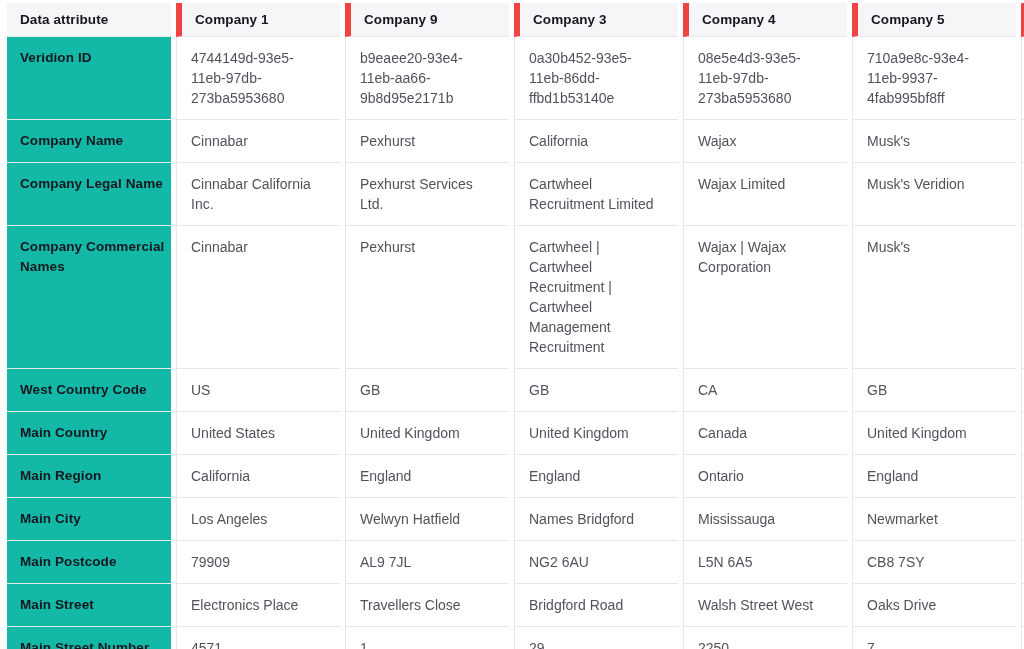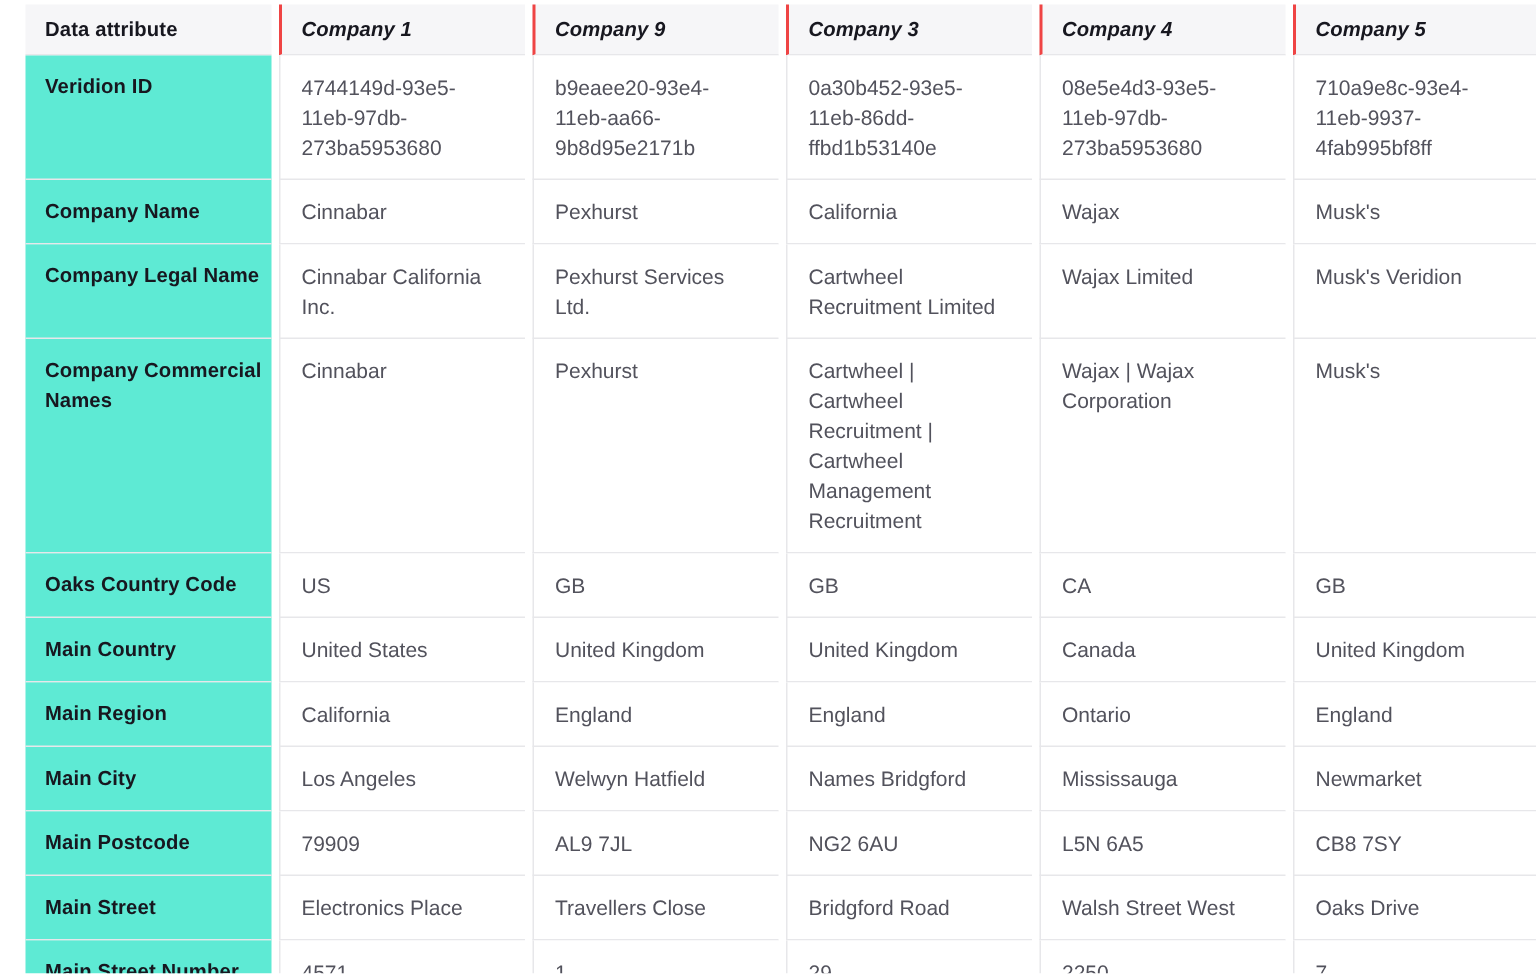--- a/index.html
+++ b/index.html
@@ -11,21 +11,21 @@
   body {
     width: 1024px;
     height: 649px;
     overflow: hidden;
   }
   .viewport {
     width: 1024px;
     height: 649px;
     overflow: hidden;
     padding-top: 3px;
-    padding-left: 12px;
+    padding-left: 2px;
     box-sizing: border-box;
     background: #ffffff;
   }
   table.cmp {
     border-collapse: separate;
     border-spacing: 5px 0;
     table-layout: fixed;
     width: 1188px;
   }
   table.cmp col { width: 164px; }
@@ -43,41 +43,40 @@
     font-weight: 700;
     letter-spacing: 0.1px;
     padding: 7px 8px 7px 13px;
     vertical-align: middle;
     line-height: 19px;
     white-space: nowrap;
     overflow: hidden;
   }
   
   table.cmp tbody th.rowlabel {
-    background: #5eead4;
+    background: #14b8a6;
     color: #17171f;
     font-size: 13.5px;
     font-weight: 700;
     letter-spacing: 0.1px;
     line-height: 20px;
     padding: 11px 6px 11px 13px;
   }
   
   table.cmp tbody td {
     background: #ffffff;
     color: #52525c;
     font-size: 14px;
     font-weight: 400;
     line-height: 20px;
     padding: 11px 22px 11px 14px;
     border-left: 1px solid #e7e7ea;
   }
   table.cmp thead th.valuehead {
-    border-left: 2px solid #ef4444;
-    font-style: italic;
+    border-left: 6px solid #ef4444;
   }
   
   table.cmp .cutoff { padding-left: 2px; padding-right: 2px; }
 </style>
 </head>
 <body>
 
 <div class="viewport">
   <table class="cmp">
     <colgroup>
@@ -131,21 +130,21 @@
         <tr>
           <th class="rowlabel">Company Commercial Names</th>
           <td>Cinnabar</td>
           <td>Pexhurst</td>
           <td>Cartwheel | Cartwheel Recruitment | Cartwheel Management Recruitment</td>
           <td>Wajax | Wajax Corporation</td>
           <td>Musk's</td>
           <td class="cutoff"></td>
         </tr>
         <tr>
-          <th class="rowlabel">Oaks Country Code</th>
+          <th class="rowlabel">West Country Code</th>
           <td>US</td>
           <td>GB</td>
           <td>GB</td>
           <td>CA</td>
           <td>GB</td>
           <td class="cutoff"></td>
         </tr>
         <tr>
           <th class="rowlabel">Main Country</th>
           <td>United States</td>

